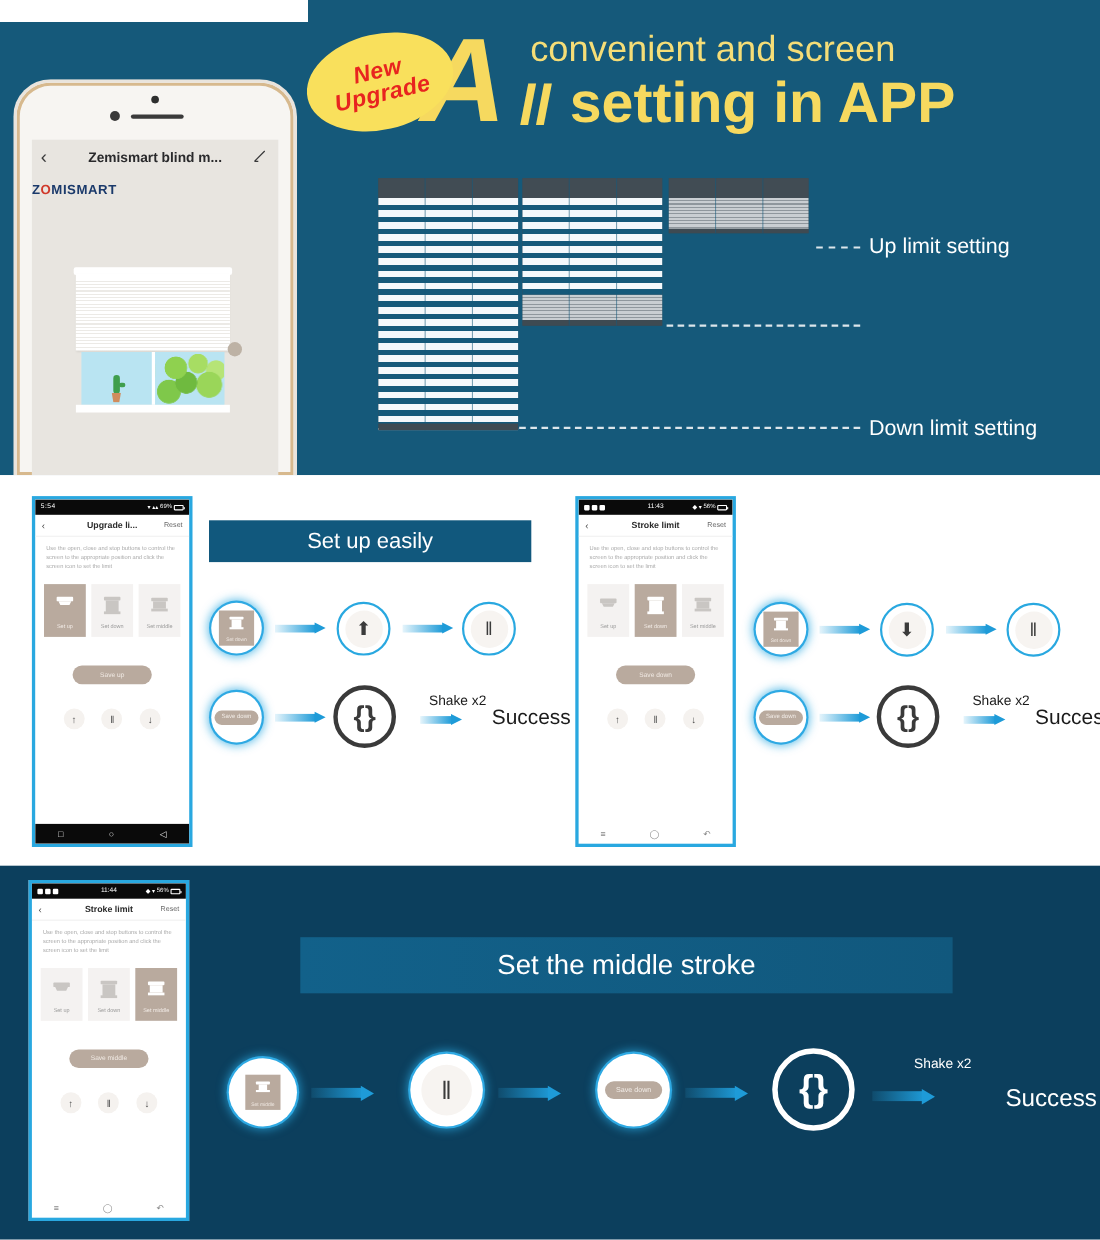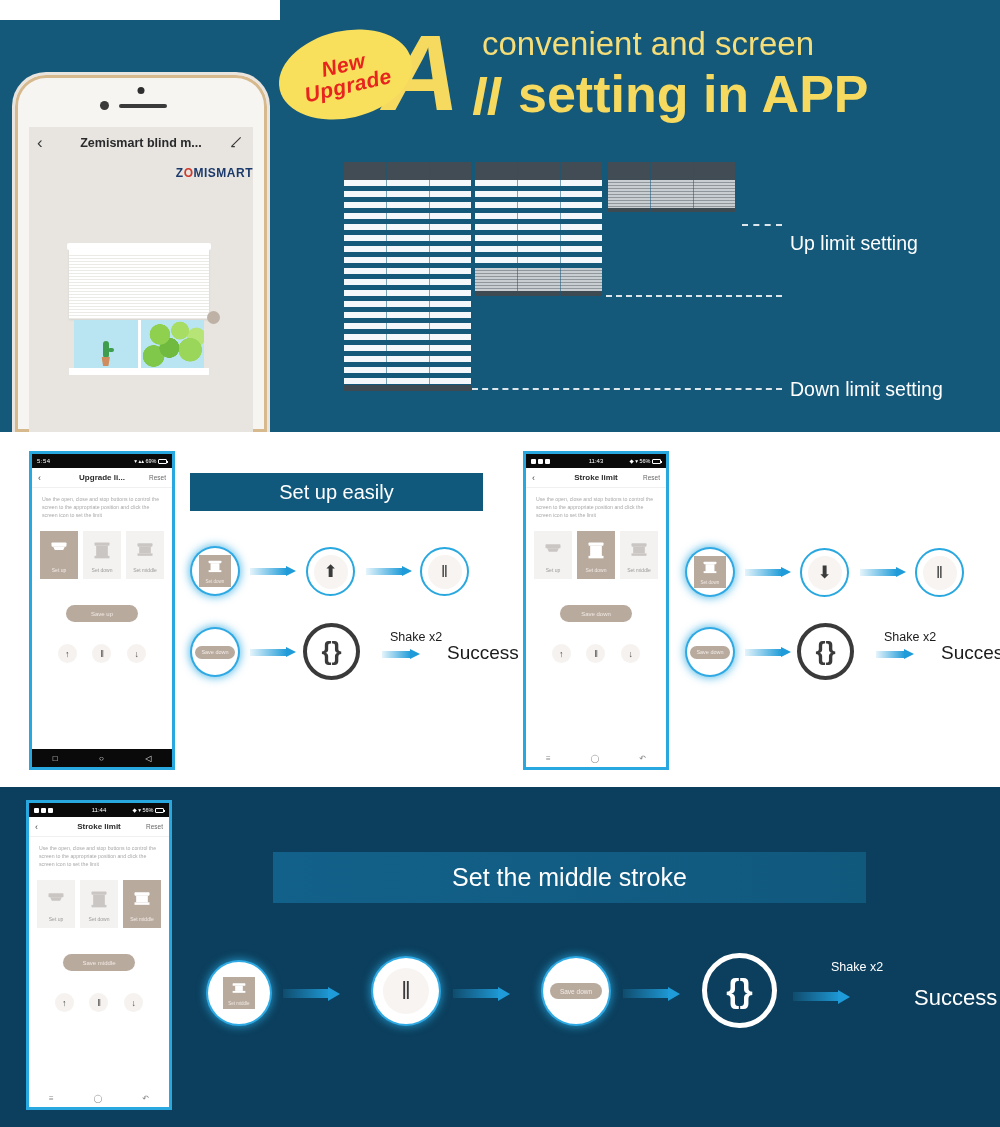--- a/index.html
+++ b/index.html
@@ -58,21 +58,21 @@
     position: absolute; left: 8px; top: 7px;
     font-size: 17px; color: #39393a; line-height: 1;
   }
   .app-title {
     position: absolute; left: 0; right: 0; top: 9px; text-align: center;
     font-size: 12.5px; color: #2a2a2c; font-weight: 600;
   }
   .app-edit {
     position: absolute; right: 10px; top: 8px; width: 14px; height: 14px;
   }
-  .brandrow { text-align: right; margin-top: 2px; }
+  .brandrow { text-align: left; margin-top: 2px; }
   .brand-z { font-size: 12px; font-weight: bold; color: #1b3a6b; letter-spacing: .5px; }
   .brand-o { color: #d0392b; }
 
   .scene {
     position: absolute; left: 0; right: 0; top: 62px; bottom: 0;
   }
   .blindbox {
     position: absolute; left: 40px; top: 60px; width: 140px; height: 70px;
     background: #ffffff;
     background-image: repeating-linear-gradient(to bottom,
@@ -408,21 +408,21 @@
   </div>
 
   <div class="dblind" style="left:608px; top:162px; width:127px; height:50px;">
     <div class="head"></div>
     <div class="stack" style="top:18px; bottom:0; border-bottom-width:4px;"></div>
     <div class="vdiv" style="left:42px;"></div>
     <div class="vdiv" style="left:85px;"></div>
   </div>
 
   <div class="dleader" style="left:742px; top:224px; width:40px;"></div>
-  <div class="dlabel" style="left:790px; top:229px;">Up limit setting</div>
+  <div class="dlabel" style="left:790px; top:210px;">Up limit setting</div>
 
   <div class="dleader" style="left:606px; top:295px; width:176px;"></div>
 
   <div class="dleader" style="left:472px; top:388px; width:310px;"></div>
   <div class="dlabel" style="left:790px; top:375px;">Down limit setting</div>
 </div>
 
 <div id="sec2">
 
   <div class="ph dark" style="left:29px; top:19px; width:146px; height:319px;">

